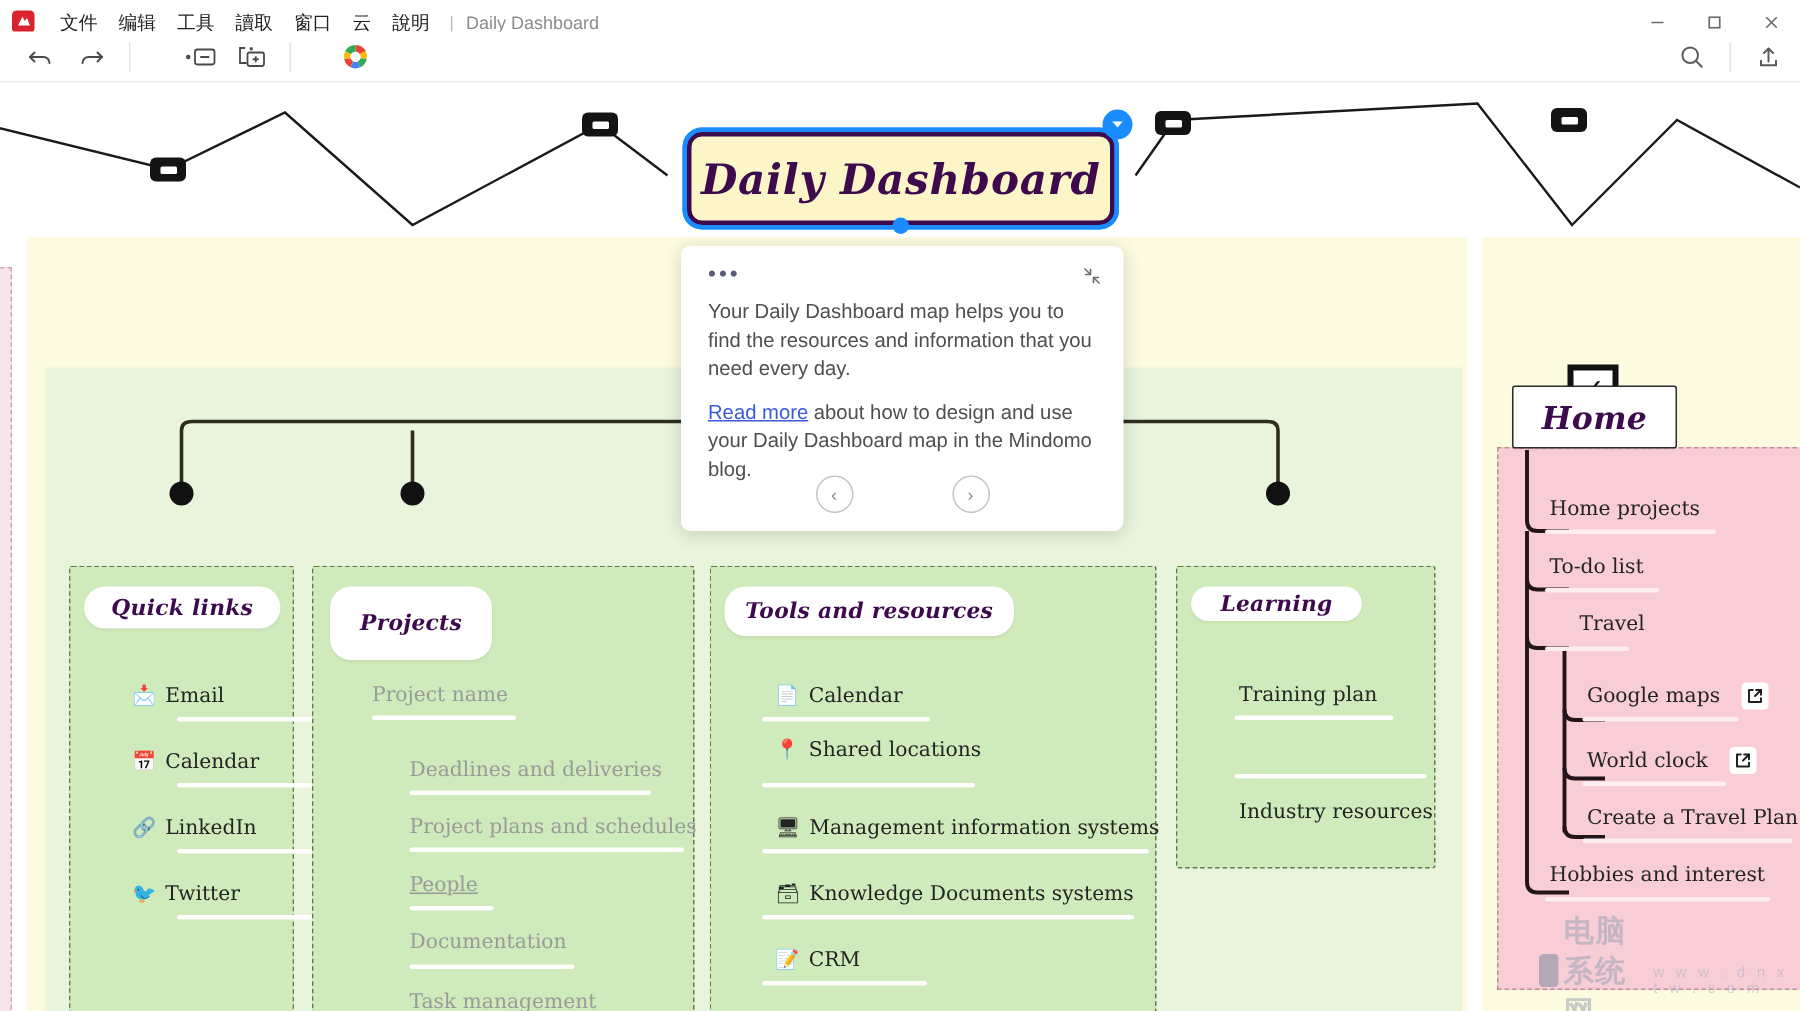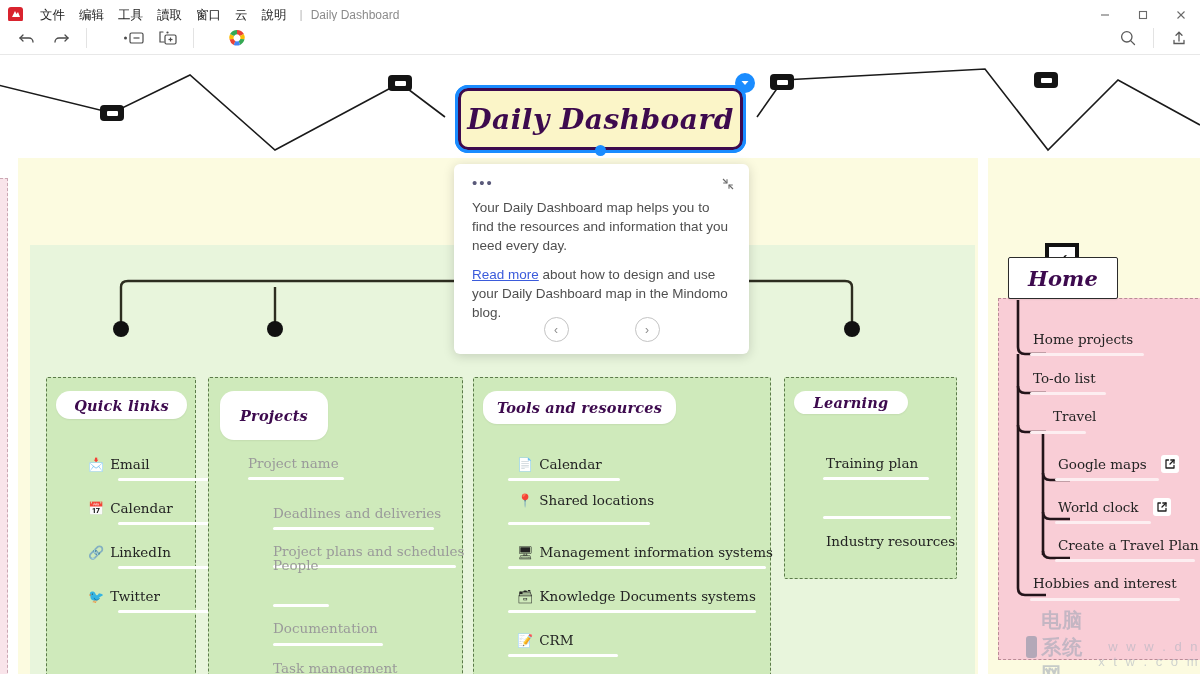--- a/index.html
+++ b/index.html
@@ -161,21 +161,21 @@
   }
 
   
   .watermark {
     position: absolute; left: 1026px; top: 620px; width: 174px; height: 54px;
     display: flex; flex-direction: row; align-items: center; justify-content: center;
     opacity: .55;
   }
   .wm-row { display: flex; align-items: center; gap: 4px; }
   .wm-cn { font-family: "DejaVu Sans", sans-serif; font-size: 20px; font-weight: bold; color: #9aa4b5; letter-spacing: 1px; }
-  .wm-url { font-family: "Liberation Sans", sans-serif; font-size: 13px; color: #aab2bf; letter-spacing: 2.5px; margin-top: 14px; text-align: right; }
+  .wm-url { font-family: "Liberation Sans", sans-serif; font-size: 10px; color: #aab2bf; letter-spacing: 2.5px; margin-top: 14px; }
   .wm-badge { width: 22px; height: 22px; background: #7b8aa0; border-radius: 3px; }
 </style>
 </head>
 <body>
 
 <div id="app">
 
   <div class="menubar">
     <div class="app-logo">
       <svg width="10" height="10" viewBox="0 0 10 10">
@@ -382,21 +382,21 @@
     </div>
     <div class="underline" style="left:248px; top:422px; width:96px;"></div>
     <div class="leaf muted" style="left:273px; top:450px;justify-content:flex-end;">
       <span>Deadlines and deliveries</span>
     </div>
     <div class="underline" style="left:273px; top:472px; width:161px;"></div>
     <div class="leaf muted" style="left:273px; top:488px;">
       <span>Project plans and schedules</span>
     </div>
     <div class="underline" style="left:273px; top:510px; width:183px;"></div>
-    <div class="leaf muted" style="left:273px; top:502px;">
+    <div class="leaf muted" style="left:273px; top:527px;text-decoration:underline;">
       <span>People</span>
     </div>
     <div class="underline" style="left:273px; top:549px; width:56px;"></div>
     <div class="leaf muted" style="left:273px; top:565px;">
       <span>Documentation</span>
     </div>
     <div class="underline" style="left:273px; top:588px; width:110px;"></div>
     <div class="leaf muted" style="left:273px; top:605px;">
       <span>Task management</span>
     </div>

